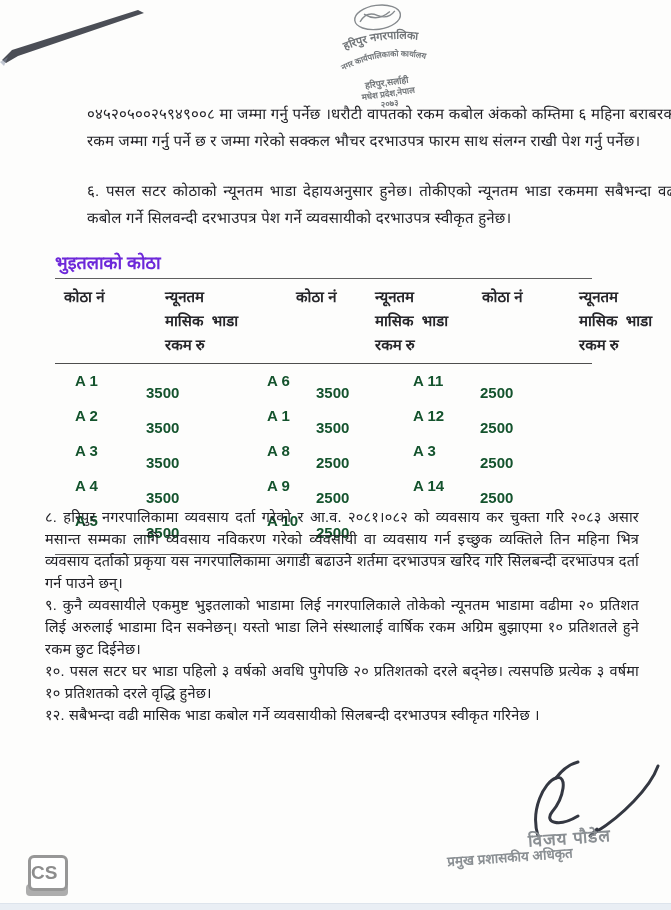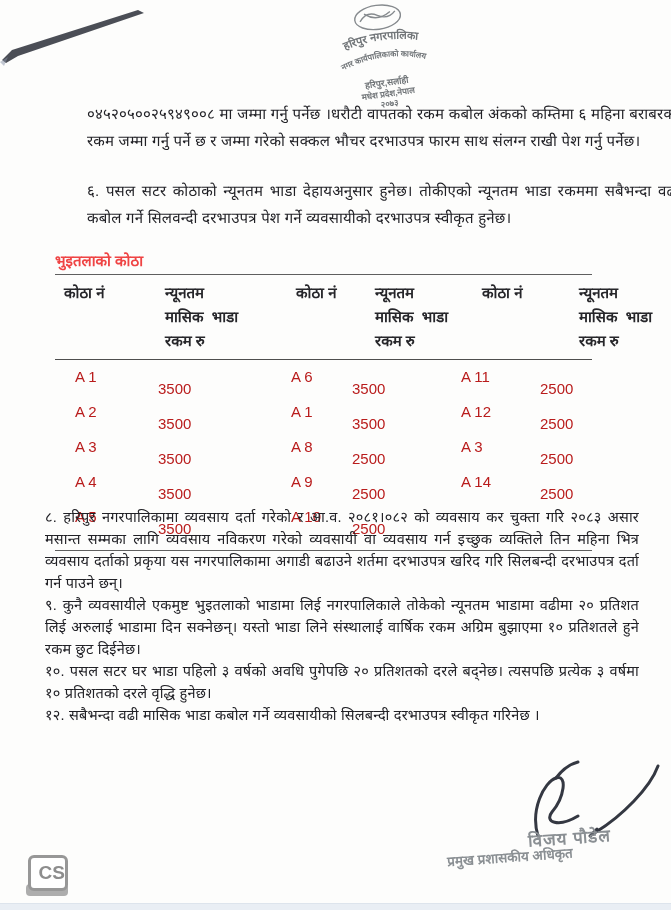--- a/index.html
+++ b/index.html
@@ -19,49 +19,49 @@
     position:absolute;left:45px;width:592px;
     font-size:15px;font-weight:500;line-height:27px;
     text-align:justify;letter-spacing:.2px;color:#212126;margin-left:42px;
   }
   .p-intro{top:85px;}
   .p-c6{top:162px;}
   .lower-block{position:absolute;left:45px;top:506px;width:594px;}
   .lower-block p{margin:0;font-size:14.5px;font-weight:500;line-height:22px;text-align:justify;letter-spacing:.2px;color:#212126;}
   
   .tbl{position:absolute;left:55px;top:250px;width:537px;}
-  .tbl-title{font-size:15px;font-weight:bold;margin:0 0 4px 0;color:#ef4444;}
+  .tbl-title{font-size:18px;font-weight:bold;margin:0 0 4px 0;color:#6d28d9;}
   .rule{border:0;border-top:1.6px solid #5f5f5f;margin:0;}
   .rule.mid{border-top:1.8px solid #4e4e4e;}
   .grid{display:grid;grid-template-columns:88px 104px 66px 80px 84px 109px;}
   .hdr{padding-top:6px;padding-bottom:6px;font-weight:bold;font-size:15px;line-height:24px;gap:20px;}
   .hdr .c-room{padding-left:9px;}
   .hdr .c-rent{padding-left:2px;}
   .hdr .c-rent span{display:block;white-space:pre;}
   .rows{padding:5px 0 10px 0;}
-  .rows .grid{line-height:23px;font-size:15px;font-weight:400;color:#b91c1c;gap:12px;}
+  .rows .grid{line-height:23px;font-size:15px;font-weight:700;color:#14532d;}
   .rows .c-room{padding-left:20px;}
   .rows .c-rent{padding-left:3px;margin-top:12px;}
   
   .sig-svg{position:absolute;left:500px;top:748px;width:171px;height:130px;}
   .officer-name{
     position:absolute;left:528px;top:824px;width:140px;
     font-size:17px;font-weight:bold;color:#8a8f93;transform:rotate(-4deg);
     letter-spacing:1px;white-space:nowrap;
   }
   .officer-title{
     position:absolute;left:447px;top:845px;width:210px;
     font-size:13.5px;font-weight:bold;color:#8a8f93;transform:rotate(-4deg);
     white-space:nowrap;
   }
   
   .cs-logo{
     position:absolute;left:28px;top:855px;width:34px;height:30px;
     border:3px solid #979797;border-radius:6px;background:#fff;
-    color:#8d8d8d;font-weight:bold;font-size:19px;line-height:30px;text-align:right;
+    color:#8d8d8d;font-weight:bold;font-size:19px;line-height:30px;text-align:left;
     letter-spacing:0;z-index:2;
   }
   .cs-logo-flap{
     position:absolute;left:26px;top:884px;width:42px;height:12px;
     background:#adadad;border-radius:4px;z-index:1;
   }
   .cs-text{
     position:absolute;left:76px;top:857px;
     font-size:26px;color:#b7babe;letter-spacing:.5px;font-weight:400;white-space:nowrap;
   }

